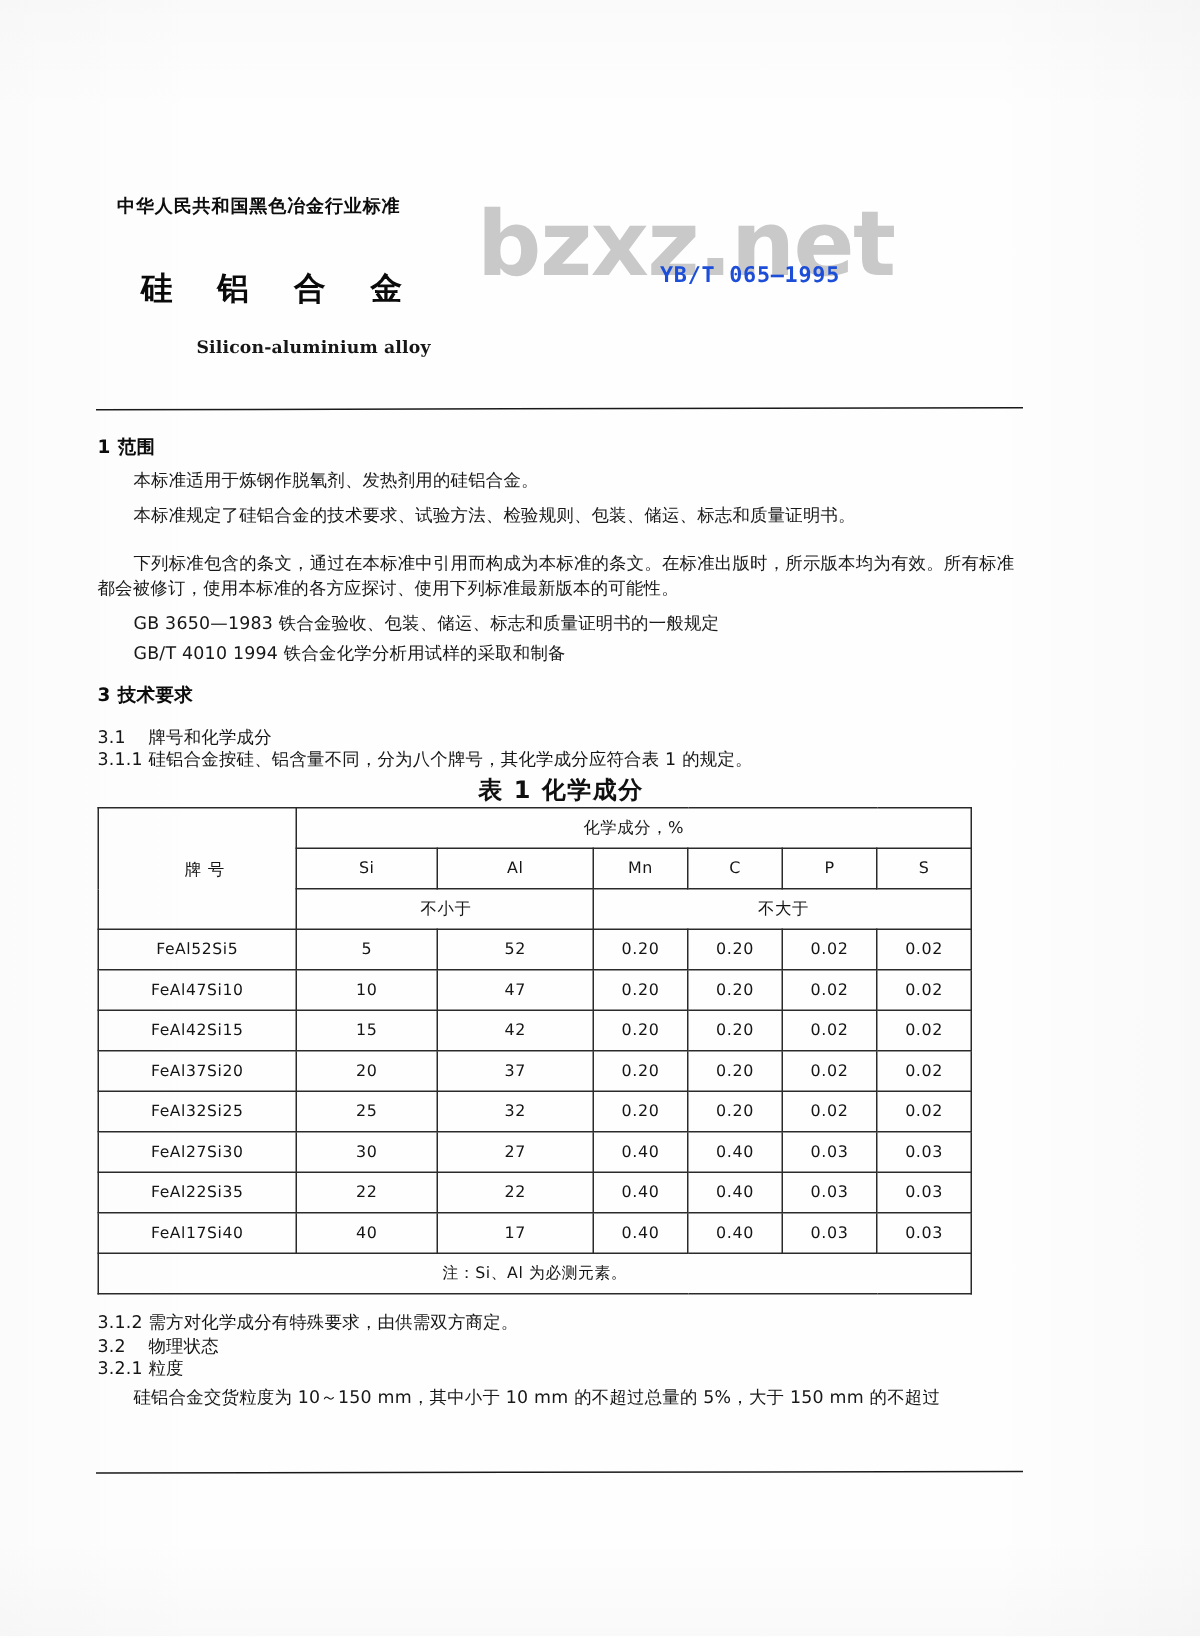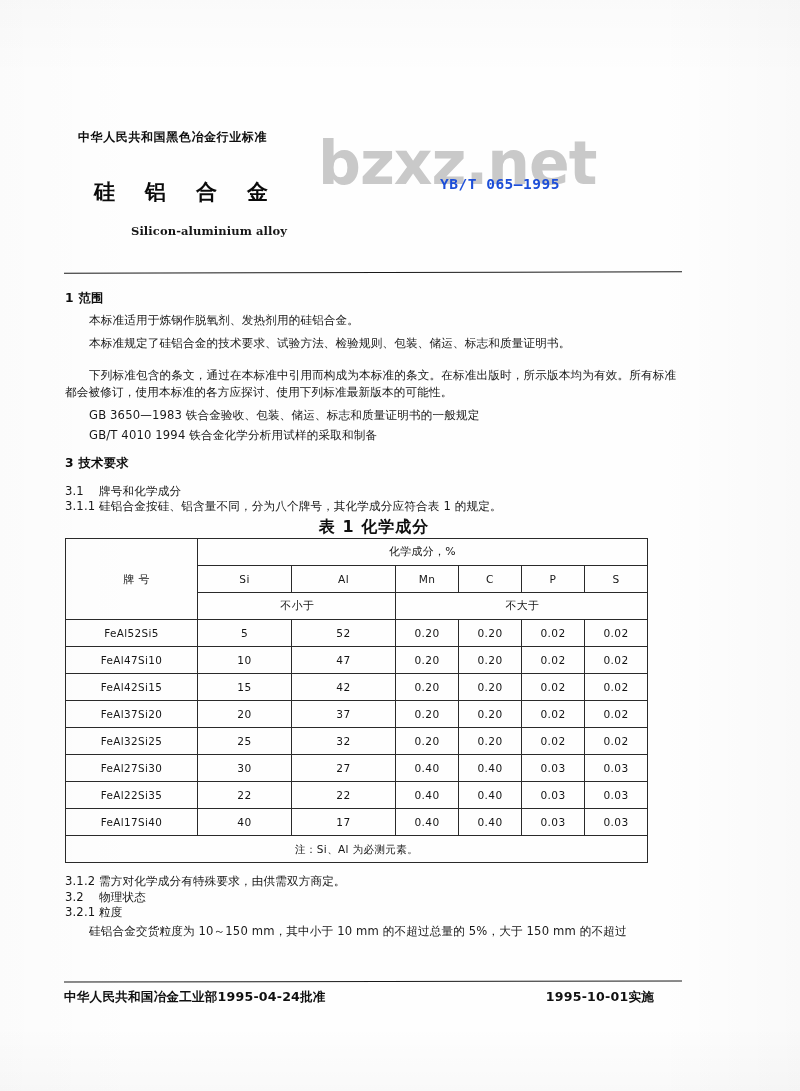--- a/index.html
+++ b/index.html
@@ -416,18 +416,14 @@
       <div class="subsec-normal">
         <span class="lbl">3.2.1</span><span>粒度</span>
       </div>
 
       <p class="para">硅铝合金交货粒度为 10～150 mm，其中小于 10 mm 的不超过总量的 5%，大于 150 mm 的不超过</p>
 
     </div>
   </div>
 
   <div class="rule-bottom"></div>
-  <div class="footer-row">
-    <span class="footer-left">中华人民共和国冶金工业部1995-04-24批准</span>
-    <span class="footer-right">1995-10-01实施</span>
-  </div>
 
 </div>
 
 </body></html>

